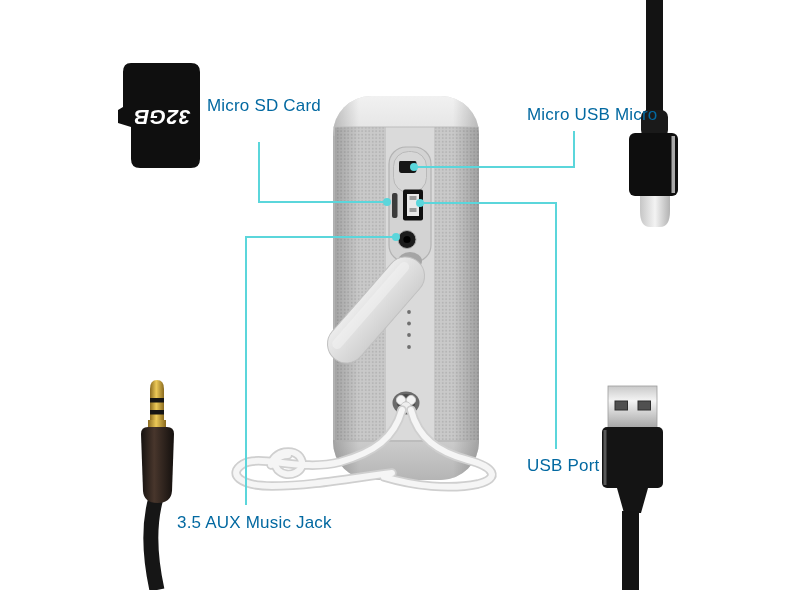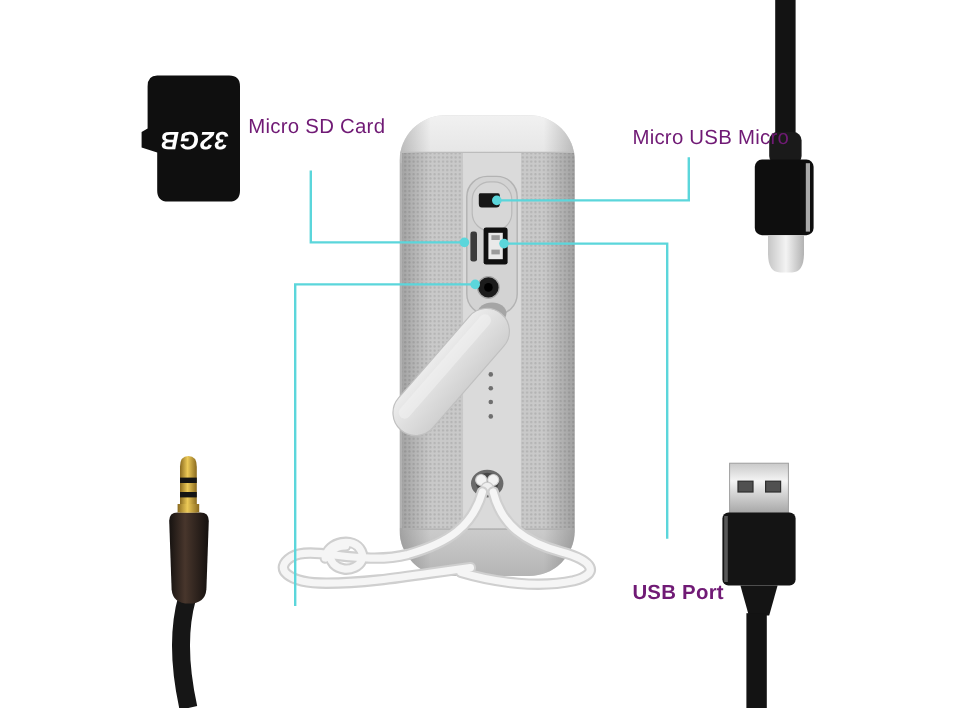--- a/index.html
+++ b/index.html
@@ -2,26 +2,26 @@
 <html><head>
 <meta charset="utf-8">
 <style>
   html,body{margin:0;padding:0;background:#fff;}
   #stage{
     position:relative;width:810px;height:590px;background:#ffffff;
     font-family:"Liberation Sans",sans-serif;overflow:hidden;
   }
   #scene{position:absolute;left:0;top:0;}
   .lbl{
-    position:absolute;color:#701a75;font-size:17px;line-height:19px;
+    position:absolute;color:#0369a1;font-size:17px;line-height:19px;
     white-space:nowrap;letter-spacing:.2px;
   }
   #lbl-sd{left:189px;top:96px;width:150px;text-align:center;white-space:normal;}
   #lbl-musb{left:527px;top:105px;}
-  #lbl-usb{left:527px;top:484px;font-weight:bold;}
+  #lbl-usb{left:527px;top:456px;}
   #lbl-aux{left:177px;top:513px;}
 </style>
 </head>
 <body>
 
 <div id="stage">
 
   <svg id="scene" width="810" height="590" viewBox="0 0 810 590">
     <defs>
       <pattern id="mesh" patternUnits="userSpaceOnUse" width="3.5" height="3.5">
@@ -189,13 +189,14 @@
       <circle cx="414" cy="167" r="4"></circle>
       <circle cx="420" cy="203" r="4"></circle>
     </g>
   </svg>
 
   <div class="lbl" id="lbl-sd">
     <div>Micro SD Card</div>
   </div>
   <div class="lbl" id="lbl-musb">Micro USB Micro</div>
   <div class="lbl" id="lbl-usb">USB Port</div>
+  <div class="lbl" id="lbl-aux">3.5 AUX Music Jack</div>
 </div>
 
 </body></html>

